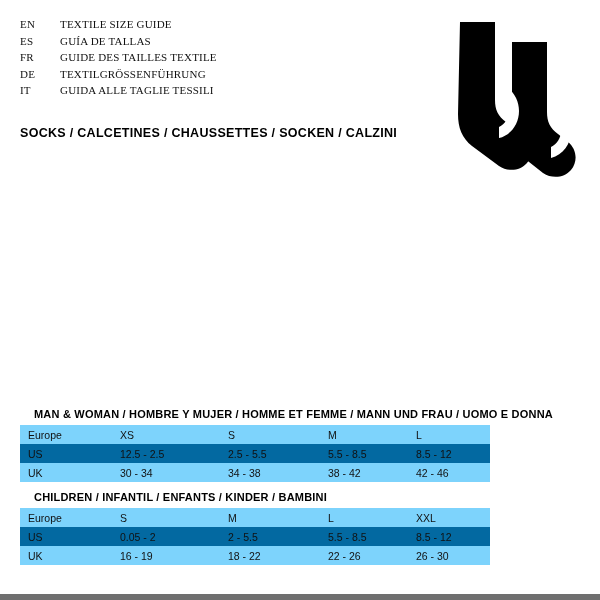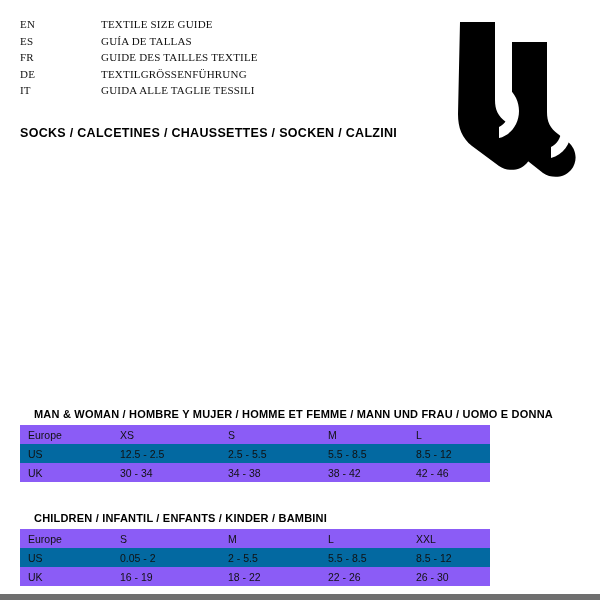--- a/index.html
+++ b/index.html
@@ -40,21 +40,20 @@
   }
   .lang-code {
     width: 40px;
     flex: 0 0 40px;
     font-size: 11px;
     color: #111111;
   }
   .lang-text {
     font-size: 11px;
     color: #111111;
-    margin-left: 41px;
   }
 
   .product-title {
     position: absolute;
     left: 20px;
     top: 126px;
     font-size: 12.5px;
     font-weight: bold;
     letter-spacing: 0.3px;
     color: #000000;
@@ -69,21 +68,21 @@
     height: 160px;
   }
 
   
   .table-section {
     position: absolute;
     left: 20px;
     width: 560px;
   }
   .section-man { top: 408px; }
-  .section-children { top: 512px; }
+  .section-children { top: 491px; }
 
   .table-title {
     font-size: 11px;
     font-weight: bold;
     letter-spacing: 0.2px;
     color: #000000;
     margin-bottom: 5px;
     padding-left: 14px;
   }
 
@@ -94,21 +93,21 @@
   }
   table.size-table td {
     font-size: 10.5px;
     color: #111111;
     padding: 2px 0 2px 8px;
     height: 15px;
     vertical-align: middle;
     border: none;
   }
   table.size-table tr.row-shaded td {
-    background: #8b5cf6;
+    background: #7dd3fc;
   }
   table.size-table tr.row-plain td {
     background: #0369a1;
   }
   table.size-table col.c0 { width: 92px; }
   table.size-table col.c1 { width: 108px; }
   table.size-table col.c2 { width: 100px; }
   table.size-table col.c3 { width: 88px; }
   table.size-table col.c4 { width: 82px; }
 

